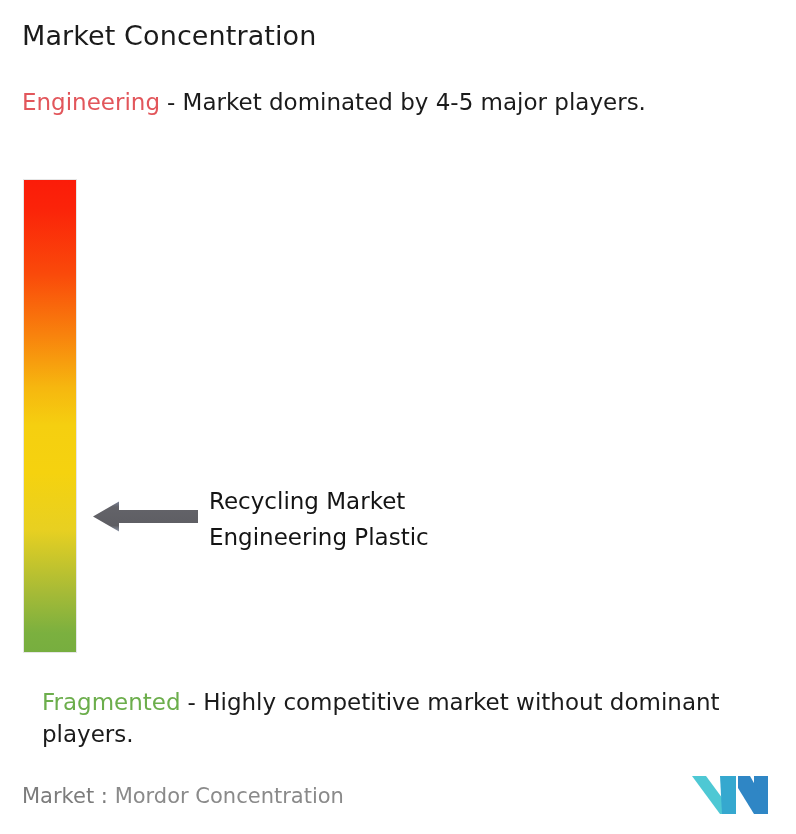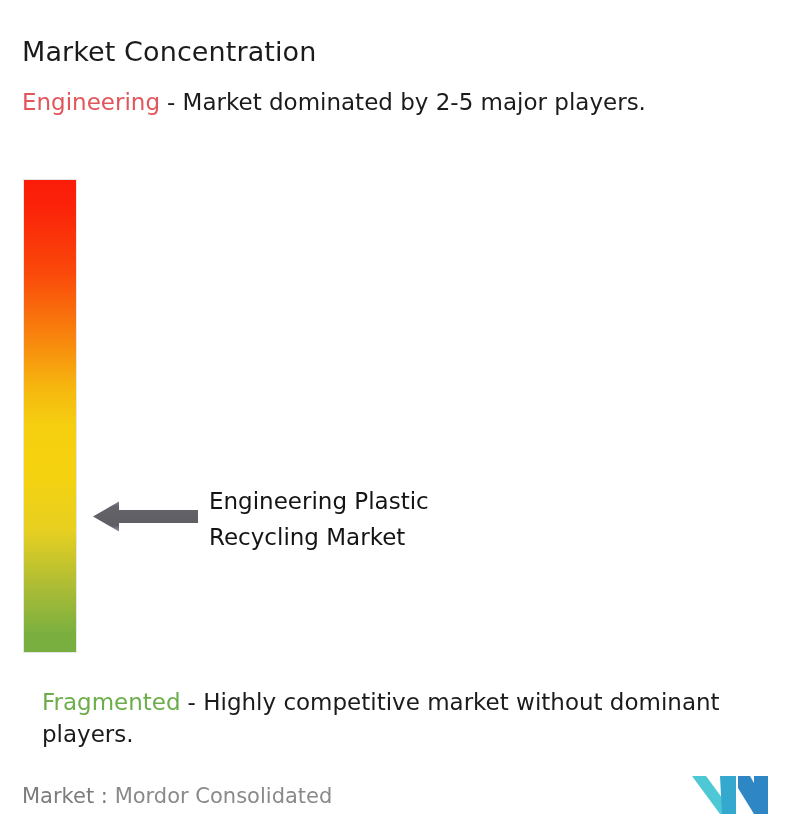--- a/index.html
+++ b/index.html
@@ -20,21 +20,21 @@
     position: relative;
     width: 796px;
     height: 834px;
     background: #ffffff;
   }
 
   
   .chart-title {
     position: absolute;
     left: 22px;
-    top: 35px;
+    top: 19px;
     font-size: 27px;
     line-height: 34px;
     color: #1b1b1b;
     letter-spacing: 0.1px;
     white-space: nowrap;
   }
 
   
   .legend-top {
     position: absolute;
@@ -145,53 +145,53 @@
   .brand-logo svg { display: block; }
 </style>
 </head>
 <body>
 
 <div id="canvas">
 
   <div class="chart-title">Market Concentration</div>
 
   <div class="legend-top">
-    <span class="legend-key-consolidated">Engineering</span><span class="legend-sep"></span><span>- Market dominated by 2-5 major players.</span>
+    <span class="legend-key-consolidated">Engineering</span><span class="legend-sep"></span><span>- Market dominated by 4-5 major players.</span>
   </div>
 
   <div class="scale-bar"></div>
 
   <div class="pointer">
     <svg width="105" height="31" viewBox="0 0 105 31" xmlns="http://www.w3.org/2000/svg">
       <defs>
         <linearGradient id="arrowGrad" x1="0" y1="0" x2="0" y2="1">
           <stop offset="0%" stop-color="#7a8296"></stop>
           <stop offset="18%" stop-color="#636369"></stop>
           <stop offset="80%" stop-color="#5e5e63"></stop>
           <stop offset="100%" stop-color="#8d95a6"></stop>
         </linearGradient>
       </defs>
       <path d="M0,15.5 L26,0.5 L26,9 L105,9 L105,22 L26,22 L26,30.5 Z" fill="url(#arrowGrad)"></path>
     </svg>
   </div>
 
   <div class="pointer-label">
+    <span class="line">Recycling Market</span>
     <span class="line">Engineering Plastic</span>
-    <span class="line">Recycling Market</span>
   </div>
 
   <div class="legend-bottom">
     <span class="legend-key-fragmented">Fragmented</span><span class="legend-sep"></span><span>- Highly competitive market without dominant players.</span>
   </div>
 
   <div class="footer-rule"></div>
 
   <div class="source-text">
     <span class="source-label">Market :</span>
-    <span class="source-value">Mordor Consolidated</span>
+    <span class="source-value">Mordor Concentration</span>
   </div>
 
   <div class="brand-logo">
     <svg width="76" height="46" viewBox="0 0 76 46" xmlns="http://www.w3.org/2000/svg">
 
       <polygon points="0,4 13,4 40,42 27,42" fill="#4ec8d4"></polygon>
 
       <polygon points="24,4 37,4 37,42 24,42" fill="#2f86c5" opacity="0"></polygon>
       <polygon points="40,4 27,4 0,42 13,42" fill="#2f86c5" opacity="0"></polygon>
 

